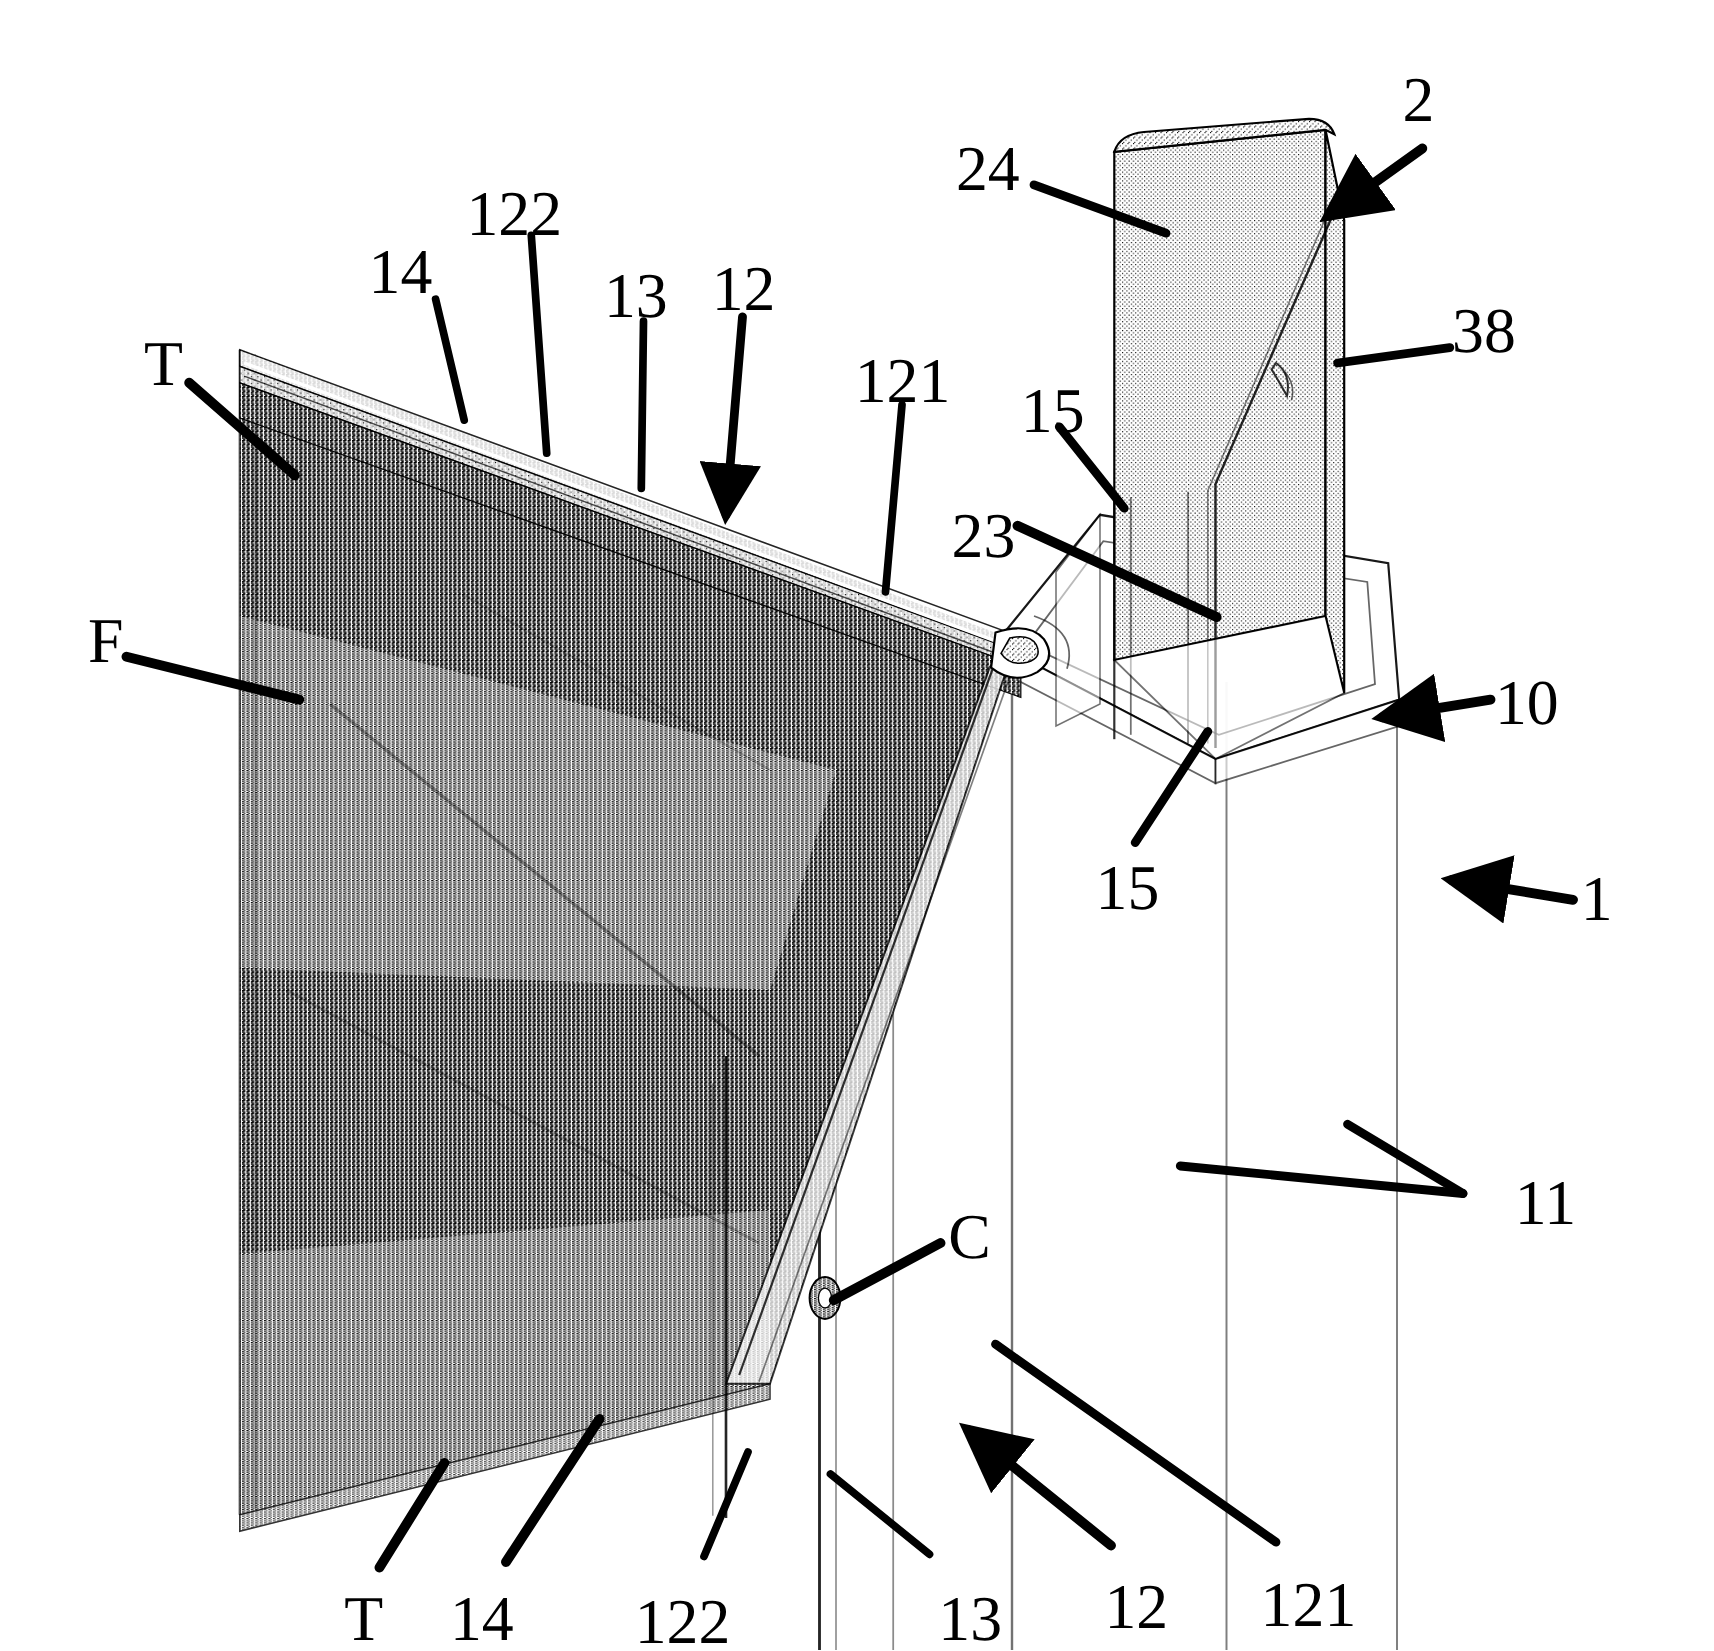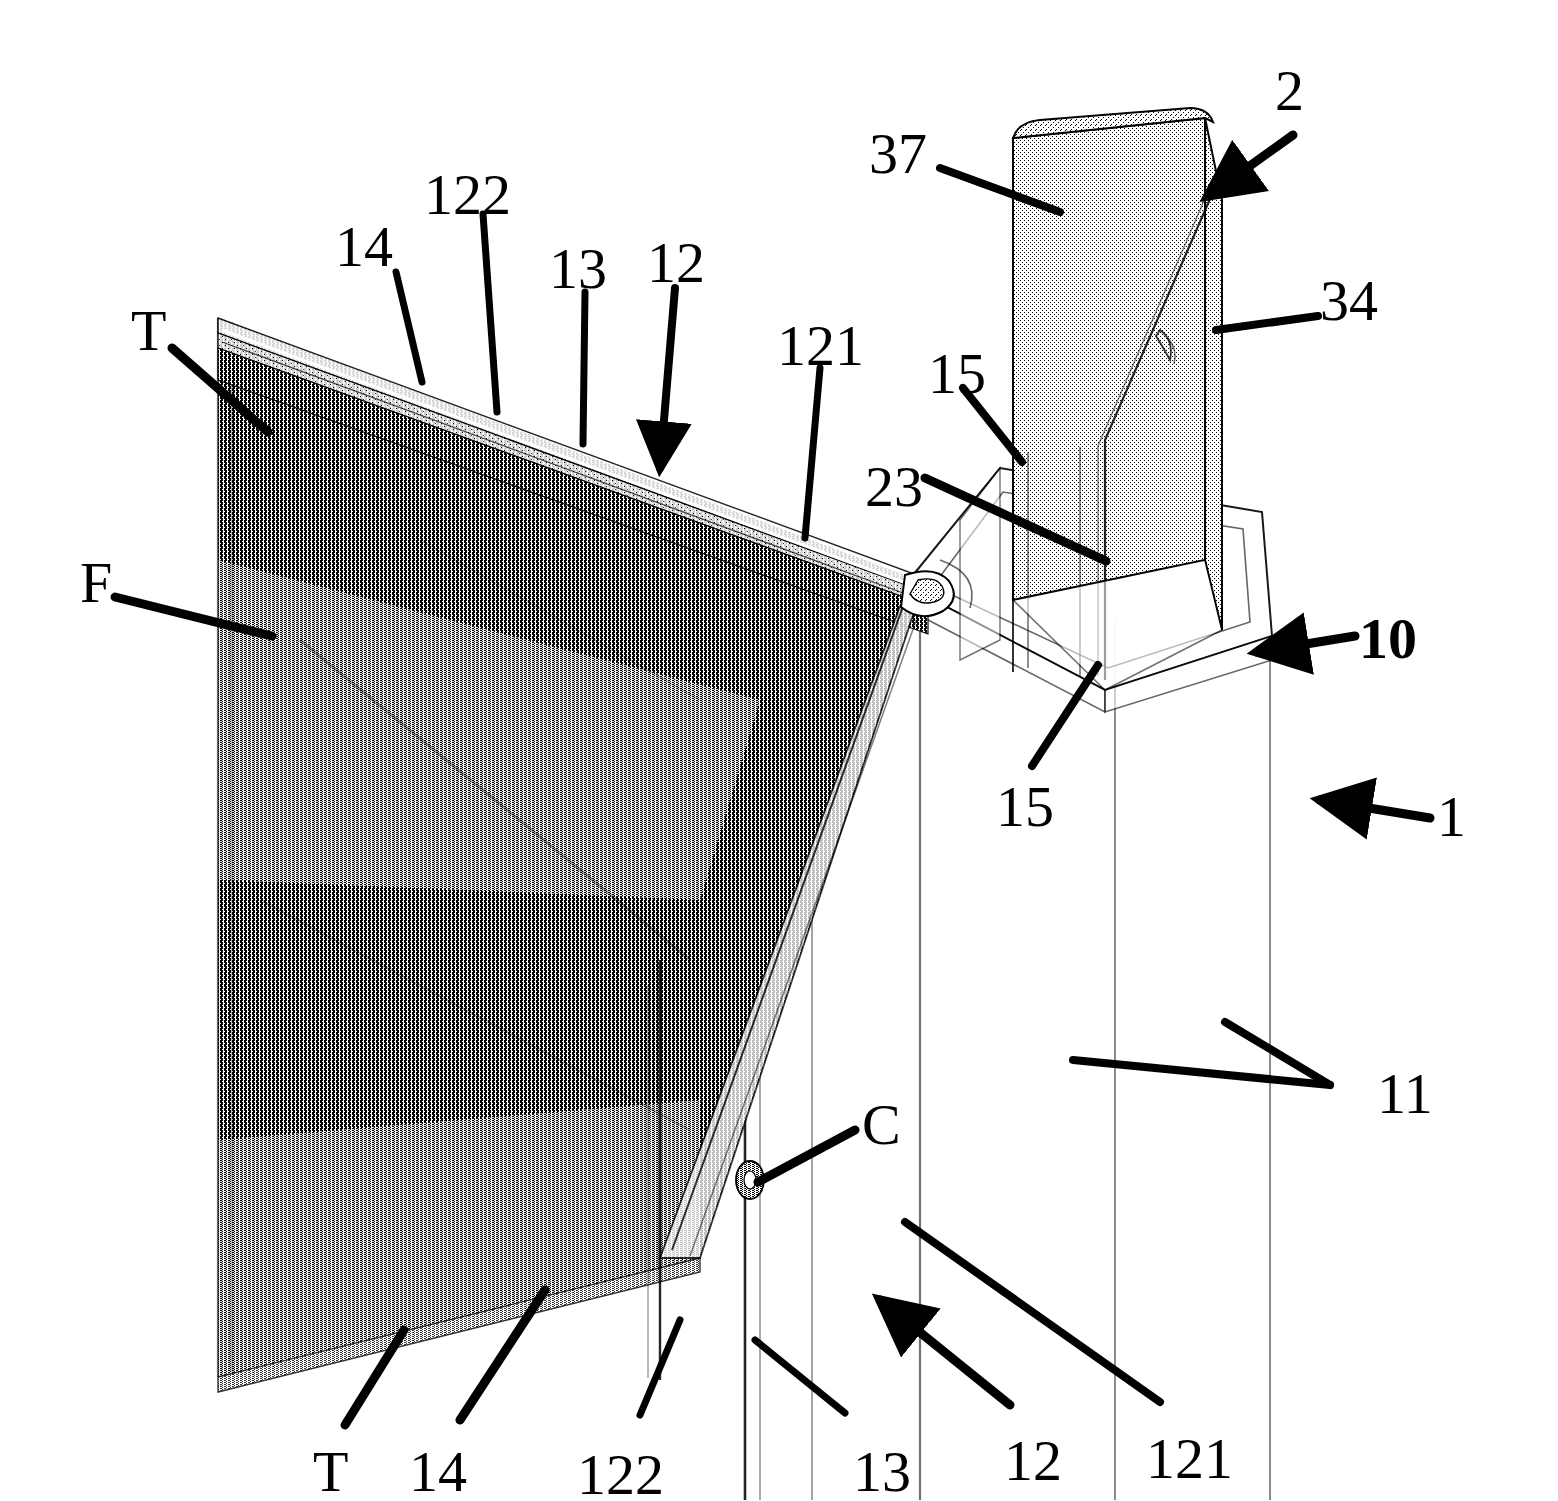--- a/index.html
+++ b/index.html
@@ -223,43 +223,43 @@
       <line x1="460" y1="1420" x2="545" y2="1290" stroke-width="9"></line>
       <line x1="640" y1="1415" x2="680" y2="1320" stroke-width="7"></line>
       <line x1="845" y1="1413" x2="755" y2="1340" stroke-width="7"></line>
       <line x1="1010" y1="1405" x2="880" y2="1300" stroke-width="9" marker-end="url(#arrowhead)"></line>
       <line x1="1160" y1="1402" x2="905" y2="1222" stroke-width="8"></line>
     </g>
   </svg>
 
   <div class="ref-label" style="left:1275px; top:62px;">2</div>
 
-  <div class="ref-label" style="left:869px; top:125px;">37</div>
+  <div class="ref-label" style="left:869px; top:125px;">24</div>
 
   <div class="ref-label" style="left:424px; top:166px;">122</div>
 
   <div class="ref-label" style="left:335px; top:218px;">14</div>
 
   <div class="ref-label" style="left:549px; top:240px;">13</div>
 
   <div class="ref-label" style="left:647px; top:234px;">12</div>
 
-  <div class="ref-label" style="left:1320px; top:272px;">34</div>
+  <div class="ref-label" style="left:1320px; top:272px;">38</div>
 
   <div class="ref-label letter" style="left:131px; top:302px;">T</div>
 
   <div class="ref-label" style="left:777px; top:317px;">121</div>
 
   <div class="ref-label" style="left:928px; top:345px;">15</div>
 
   <div class="ref-label" style="left:865px; top:458px;">23</div>
 
   <div class="ref-label letter" style="left:80px; top:554px;">F</div>
 
-  <div class="ref-label" style="left:1359px; top:610px;font-weight:bold;">10</div>
+  <div class="ref-label" style="left:1359px; top:610px;">10</div>
 
   <div class="ref-label" style="left:1437px; top:788px;">1</div>
 
   <div class="ref-label" style="left:996px; top:778px;">15</div>
 
   <div class="ref-label" style="left:1333px; top:1065px;margin-left:44px;">11</div>
 
   <div class="ref-label letter" style="left:862px; top:1096px;">C</div>
 
   <div class="ref-label letter" style="left:313px; top:1443px;">T</div>

